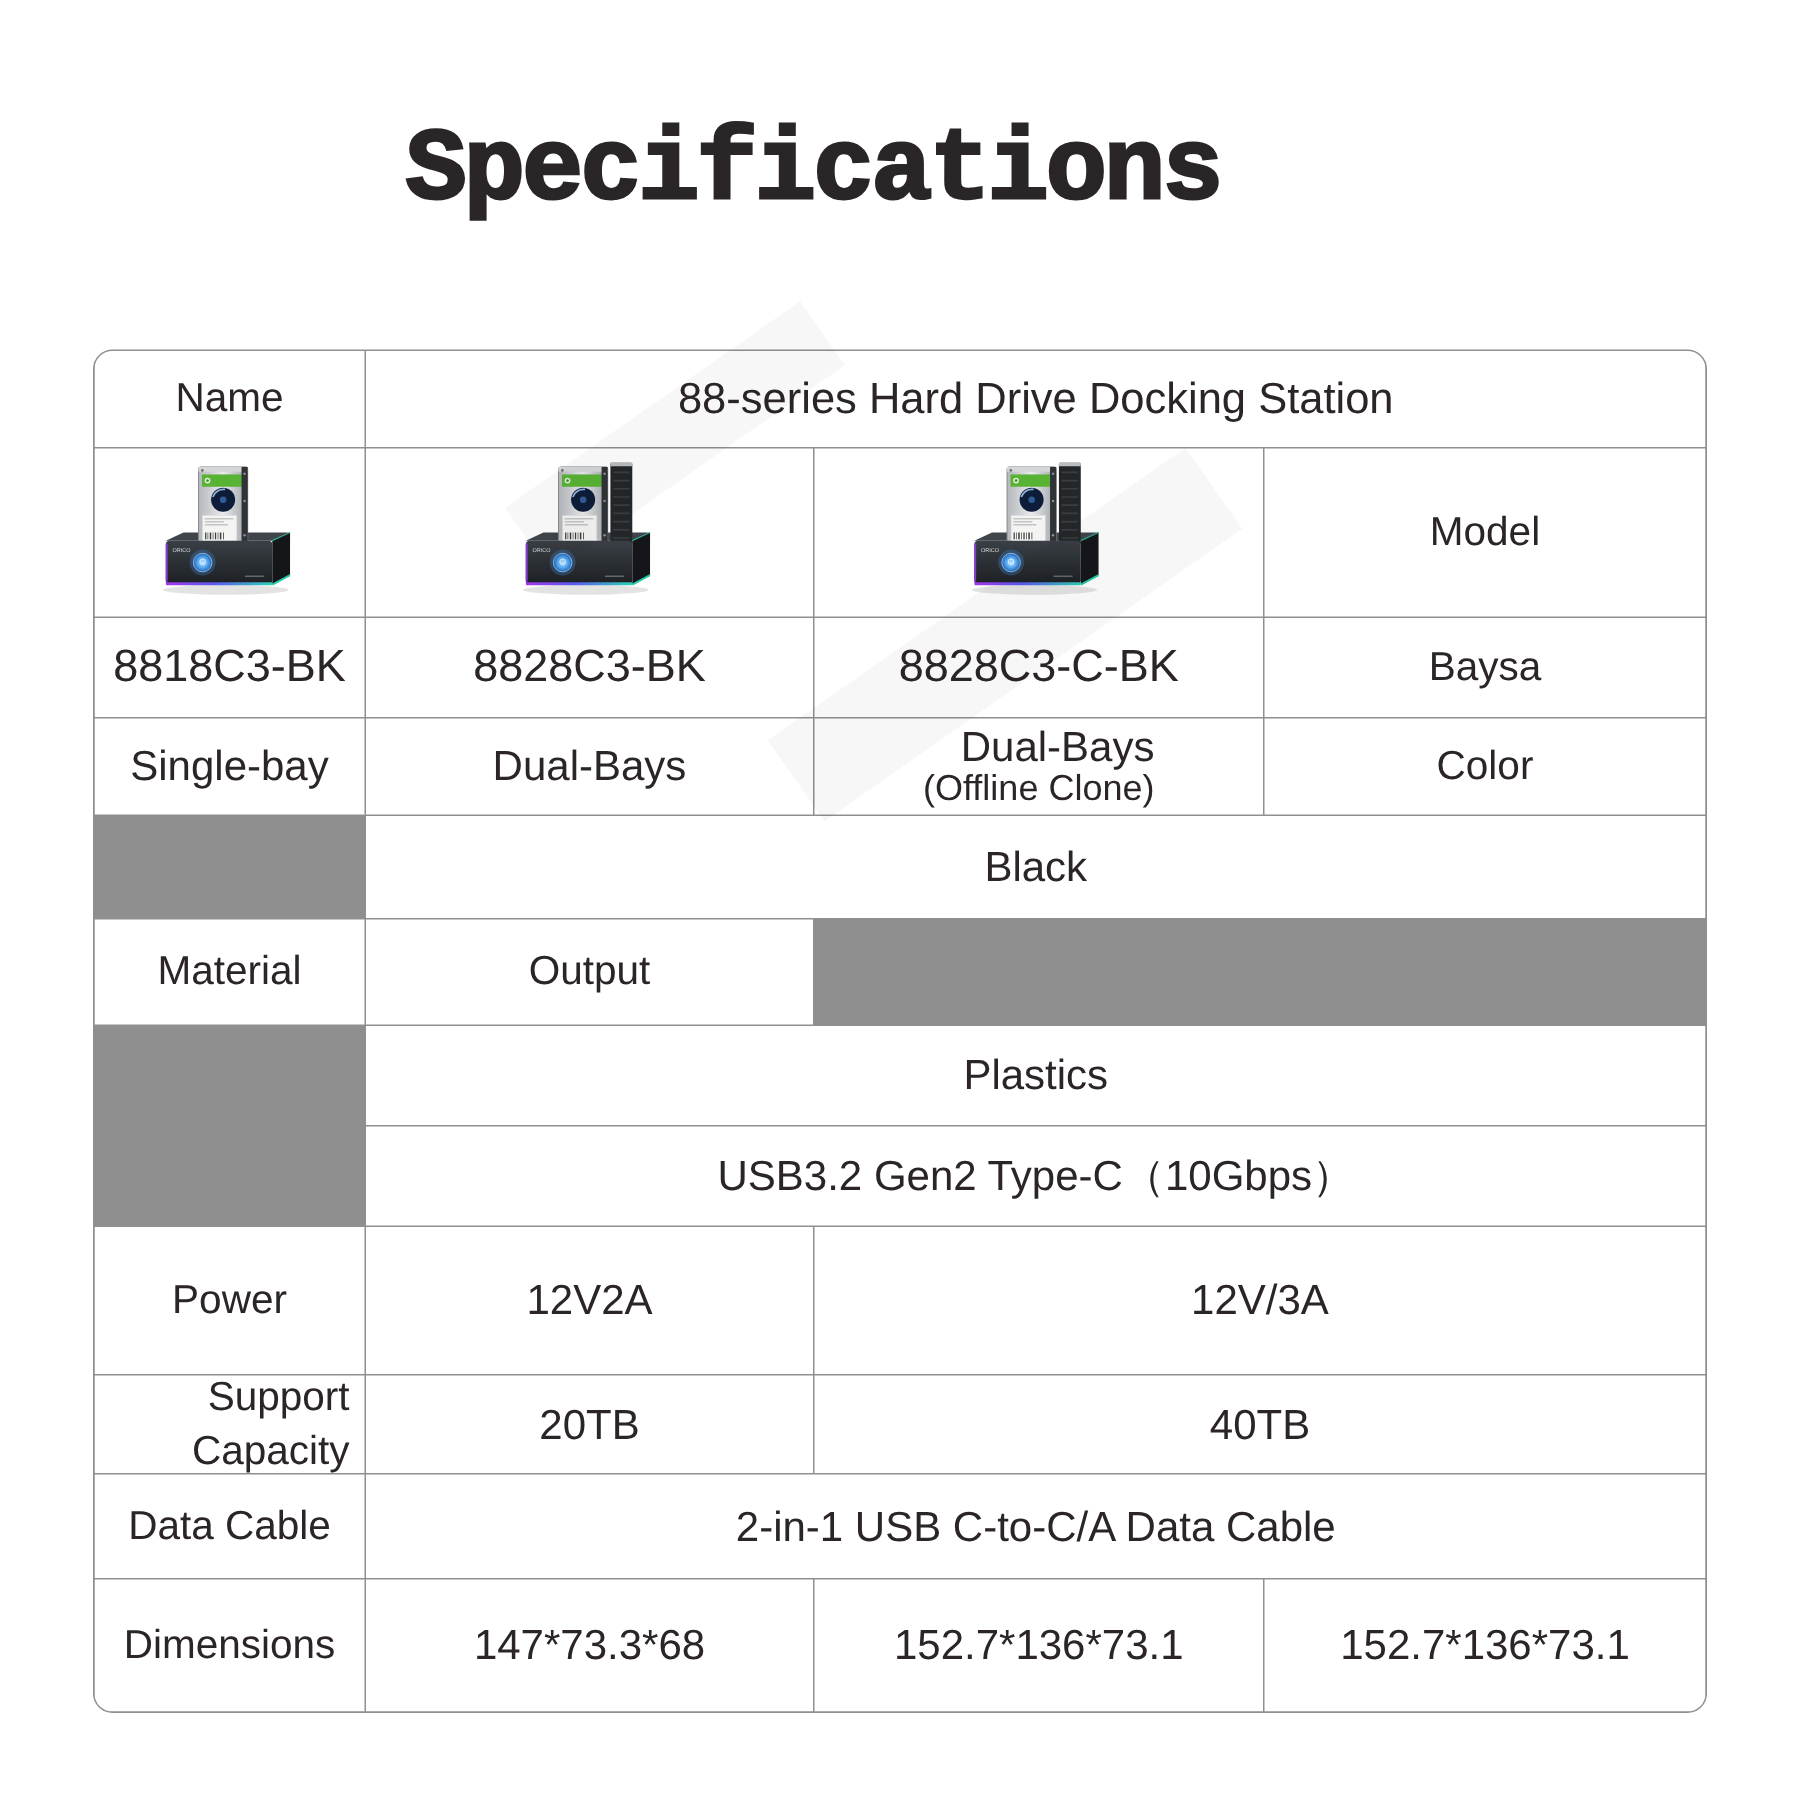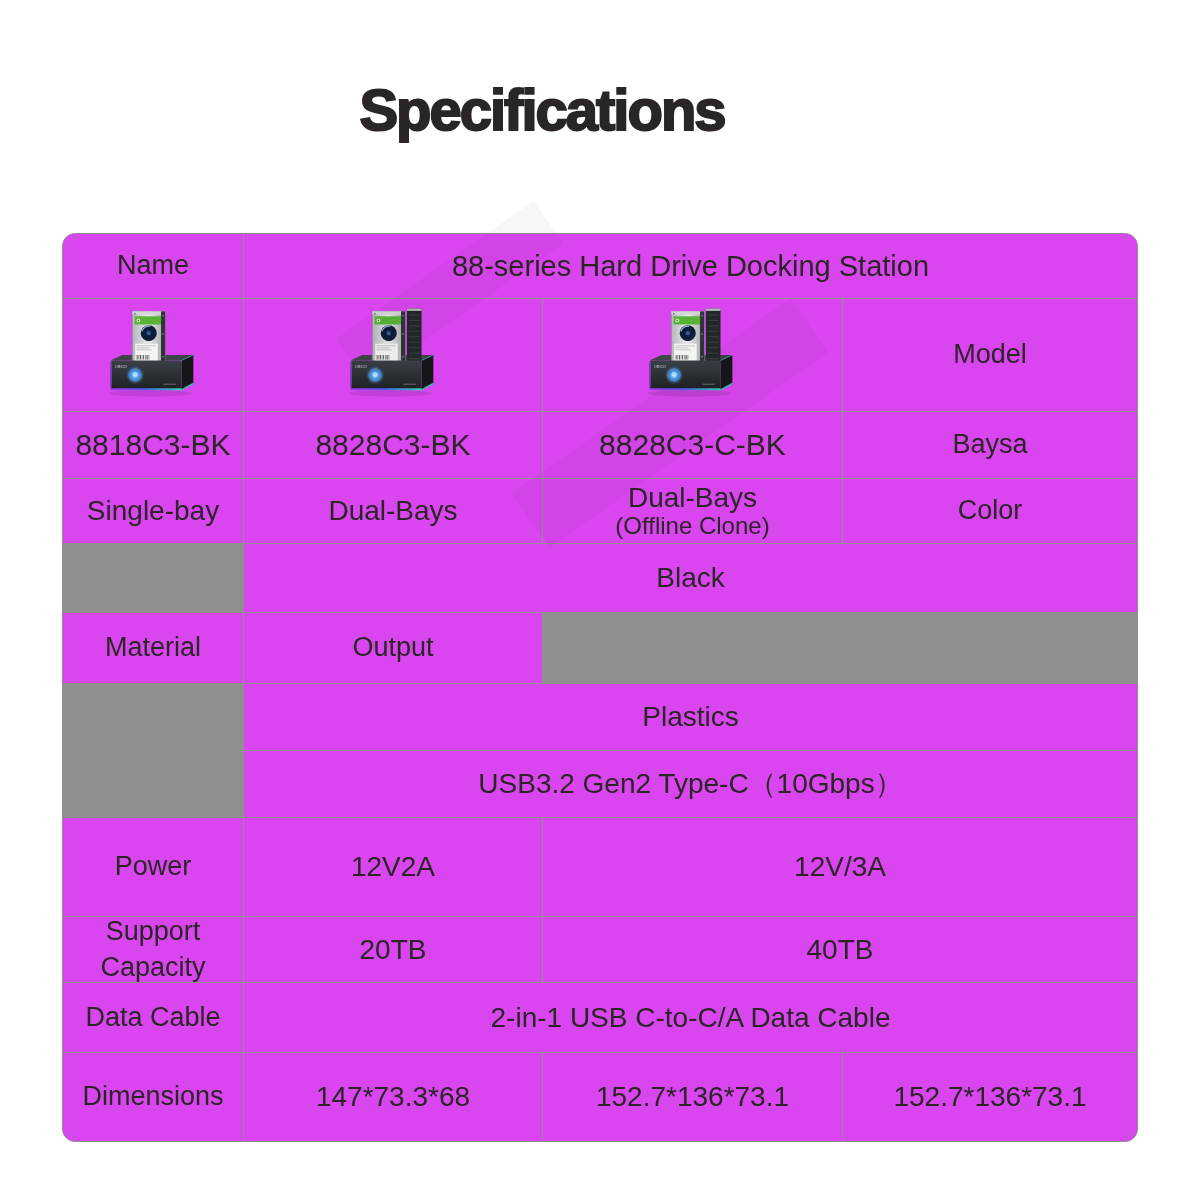--- a/index.html
+++ b/index.html
@@ -3,34 +3,34 @@
 <meta charset="utf-8">
 <style>
   html,body{margin:0;padding:0;}
   body{
     width:1200px;height:1200px;position:relative;background:#ffffff;
     font-family:"Liberation Sans","DejaVu Sans",sans-serif;
     color:#2b2526;overflow:hidden;
   }
   .title{
     position:absolute;top:76px;left:0;width:1084px;margin:0;
-    text-align:center;font-size:58px;font-weight:bold;letter-spacing:-2px;
-    color:#2a2627;-webkit-text-stroke:2px #2a2627;
+    text-align:center;font-size:68px;font-weight:bold;letter-spacing:-2px;
+    color:#2a2627;font-family:Liberation Mono, monospace;-webkit-text-stroke:2px #2a2627;
   }
   .tbl{
     position:absolute;left:62px;top:233px;width:1076px;height:909px;
     box-sizing:border-box;display:grid;
     grid-template-columns:180px 298px 299px 294px;
     grid-template-rows:64px 112px 66px 64px 68px 70px 66px 66px 98px 65px 69px 88px;
     gap:1px;background:#8f8f8f;border:1px solid #8f8f8f;
     border-radius:13px;overflow:hidden;
   }
   .c{
-    background:#d946ef;display:flex;align-items:center;justify-content:center;
-    text-align:center;color:#2b2526;
+    background:#ffffff;display:flex;align-items:center;justify-content:center;
+    text-align:right;color:#2b2526;
   }
   .lbl{font-size:27px;line-height:1.3;padding:0 10px;}
   .val{font-size:28px;line-height:1.2;}
   .name-val{font-size:29px;}
   .model-val{font-size:30px;}
   .span3{grid-column:2/5;}
   .span23{grid-column:3/5;}
   .stack{line-height:1.08;}
   .subnote{font-size:24px;}
   .prod-cell svg{height:102px;width:auto;display:block;}

